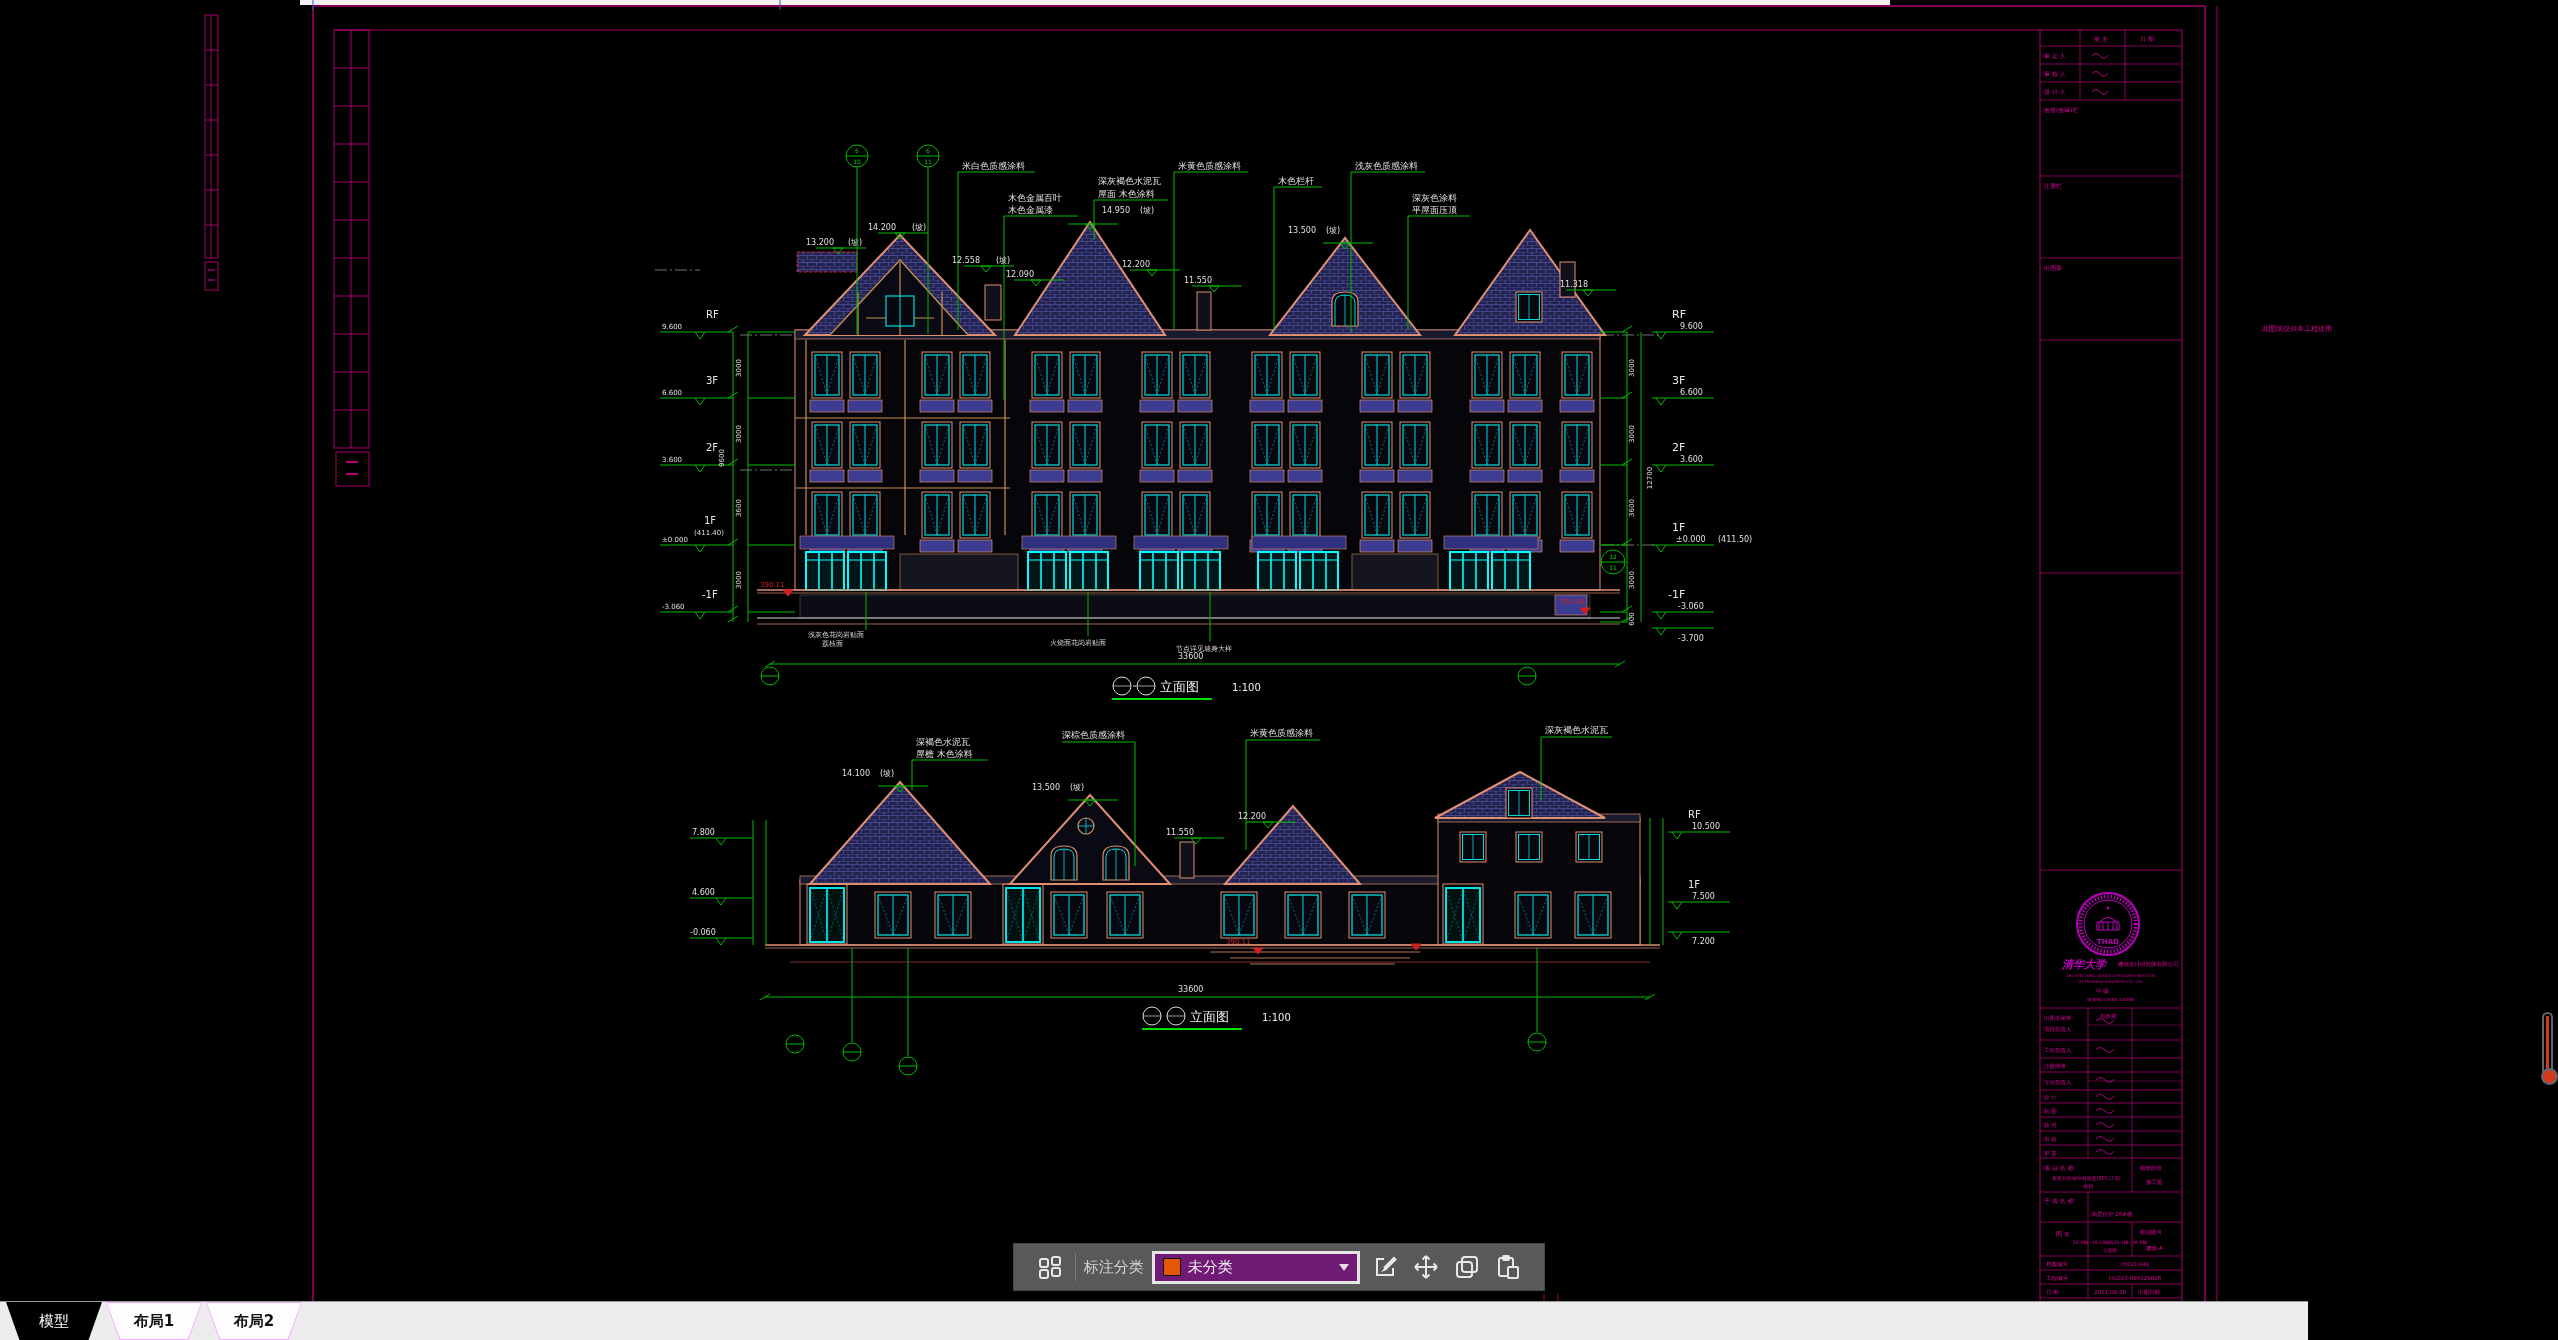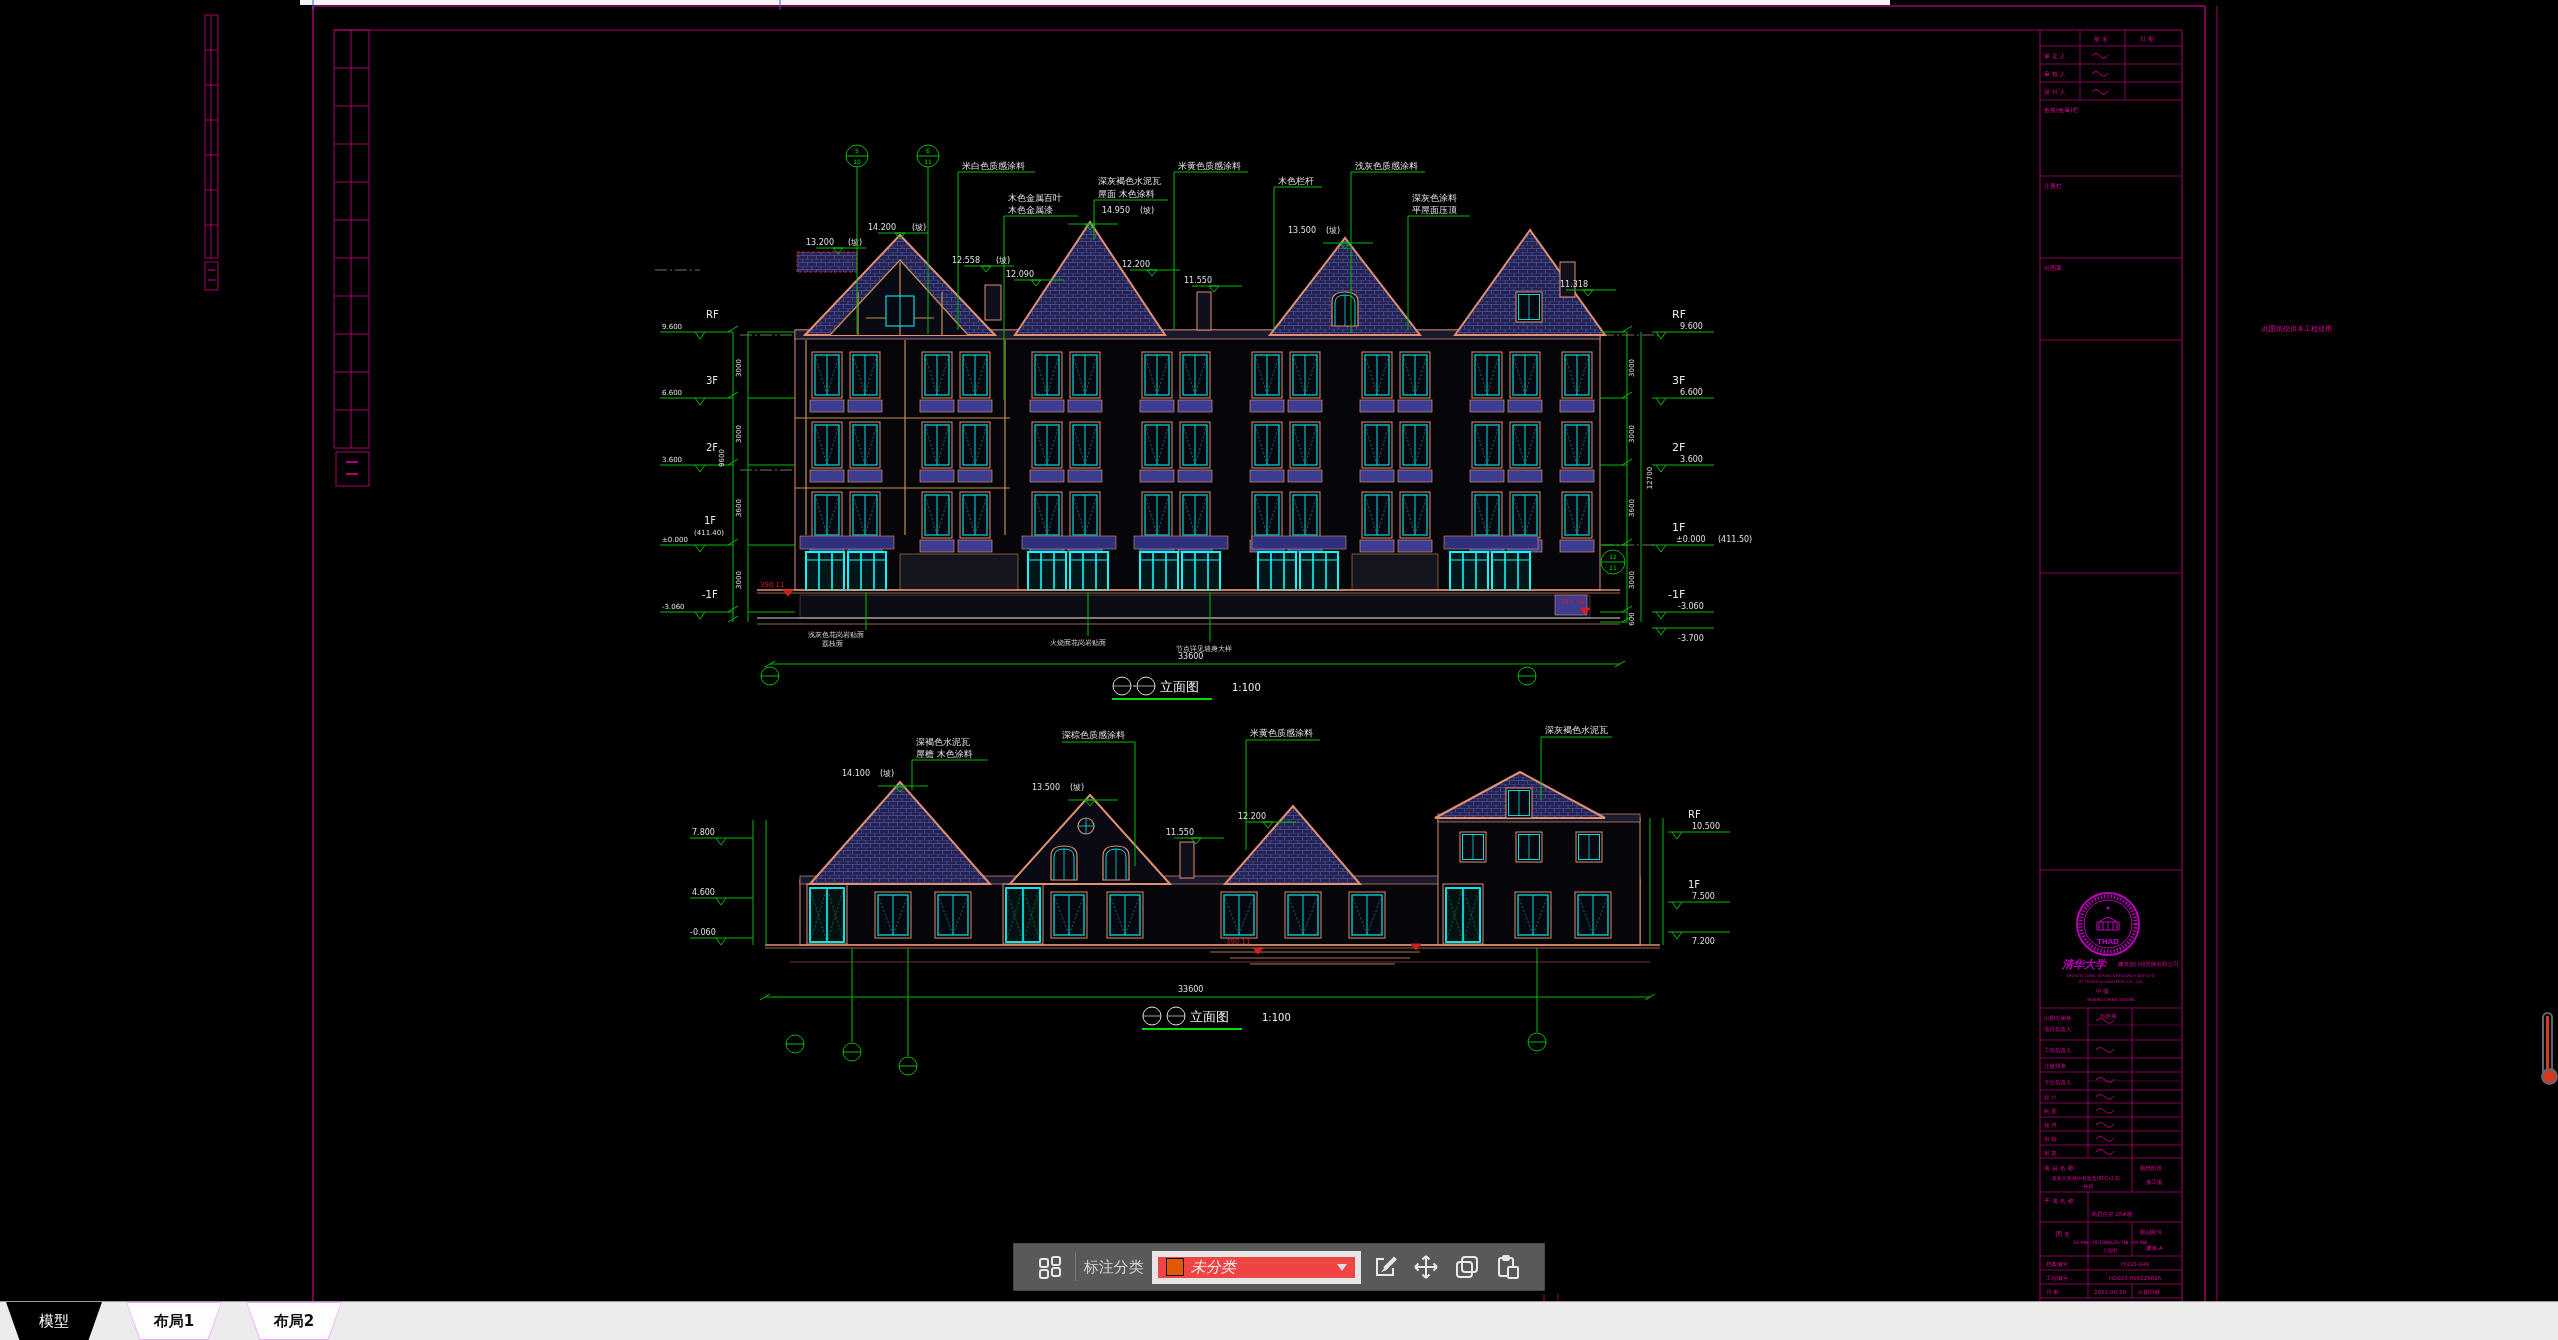--- a/index.html
+++ b/index.html
@@ -5,28 +5,28 @@
   html,body{margin:0;padding:0;background:#000;}
   .stage{position:relative;width:2558px;height:1340px;background:#000;overflow:hidden;
          font-family:"DejaVu Sans","Liberation Sans",sans-serif;}
   .topstrip{position:absolute;left:300px;top:0;width:1590px;height:5px;background:#f2f2f2;}
   svg text{font-family:"DejaVu Sans","Liberation Sans",sans-serif;}
   
   .toolbar{position:absolute;left:1013px;top:1243px;width:532px;height:48px;background:#595959;
            border:1px solid #484848;display:flex;align-items:center;gap:8px;padding:0 20px;box-sizing:border-box;}
   .tb-divider{width:1px;height:28px;background:#7d7d7d;}
   .tb-label{color:#d6d6d6;font-size:15px;white-space:nowrap;}
-  .dropdown{width:226px;height:33px;background:#ef4444;border:6px solid #e5e5e5;display:flex;
-            align-items:center;gap:7px;padding:0 8px;box-sizing:border-box;cursor:pointer;font-style:italic;}
+  .dropdown{width:226px;height:33px;background:#701a75;border:3px solid #e5e5e5;display:flex;
+            align-items:center;gap:7px;padding:0 8px;box-sizing:border-box;cursor:pointer;}
   .swatch{width:16px;height:16px;border:1px solid #111;}
   .dd-value{flex:1;color:#f2f2f2;font-size:15px;}
   .tb-btn{width:36px;height:36px;display:flex;align-items:center;justify-content:center;cursor:pointer;}
   
-  .tabbar{position:absolute;left:0;bottom:0;width:2558px;height:38px;background:#ececec;
-          border-top:1px solid #9b9b9b;display:flex;align-items:stretch;gap:20px;}
+  .tabbar{position:absolute;left:0;bottom:0;width:2308px;height:38px;background:#ececec;
+          border-top:1px solid #9b9b9b;display:flex;align-items:stretch;}
   .tab{position:relative;margin-top:0;height:100%;min-width:96px;display:flex;align-items:center;
        justify-content:center;font-size:15px;cursor:pointer;
        clip-path:polygon(0 0,100% 0,86% 100%,14% 100%);}
   .tab .inner{position:absolute;inset:1px;display:flex;align-items:center;justify-content:center;
        clip-path:polygon(0 0,100% 0,86% 100%,14% 100%);}
   .tab.active{background:#000;color:#fff;margin-left:6px;}
   .tab.inactive{background:#f0abfc;color:#111;margin-left:4px;font-weight:bold;}
   .tab.inactive .inner{background:#fdfdfd;}
   
   .scrollwidget{position:absolute;left:2541px;top:1012px;width:14px;height:82px;}

